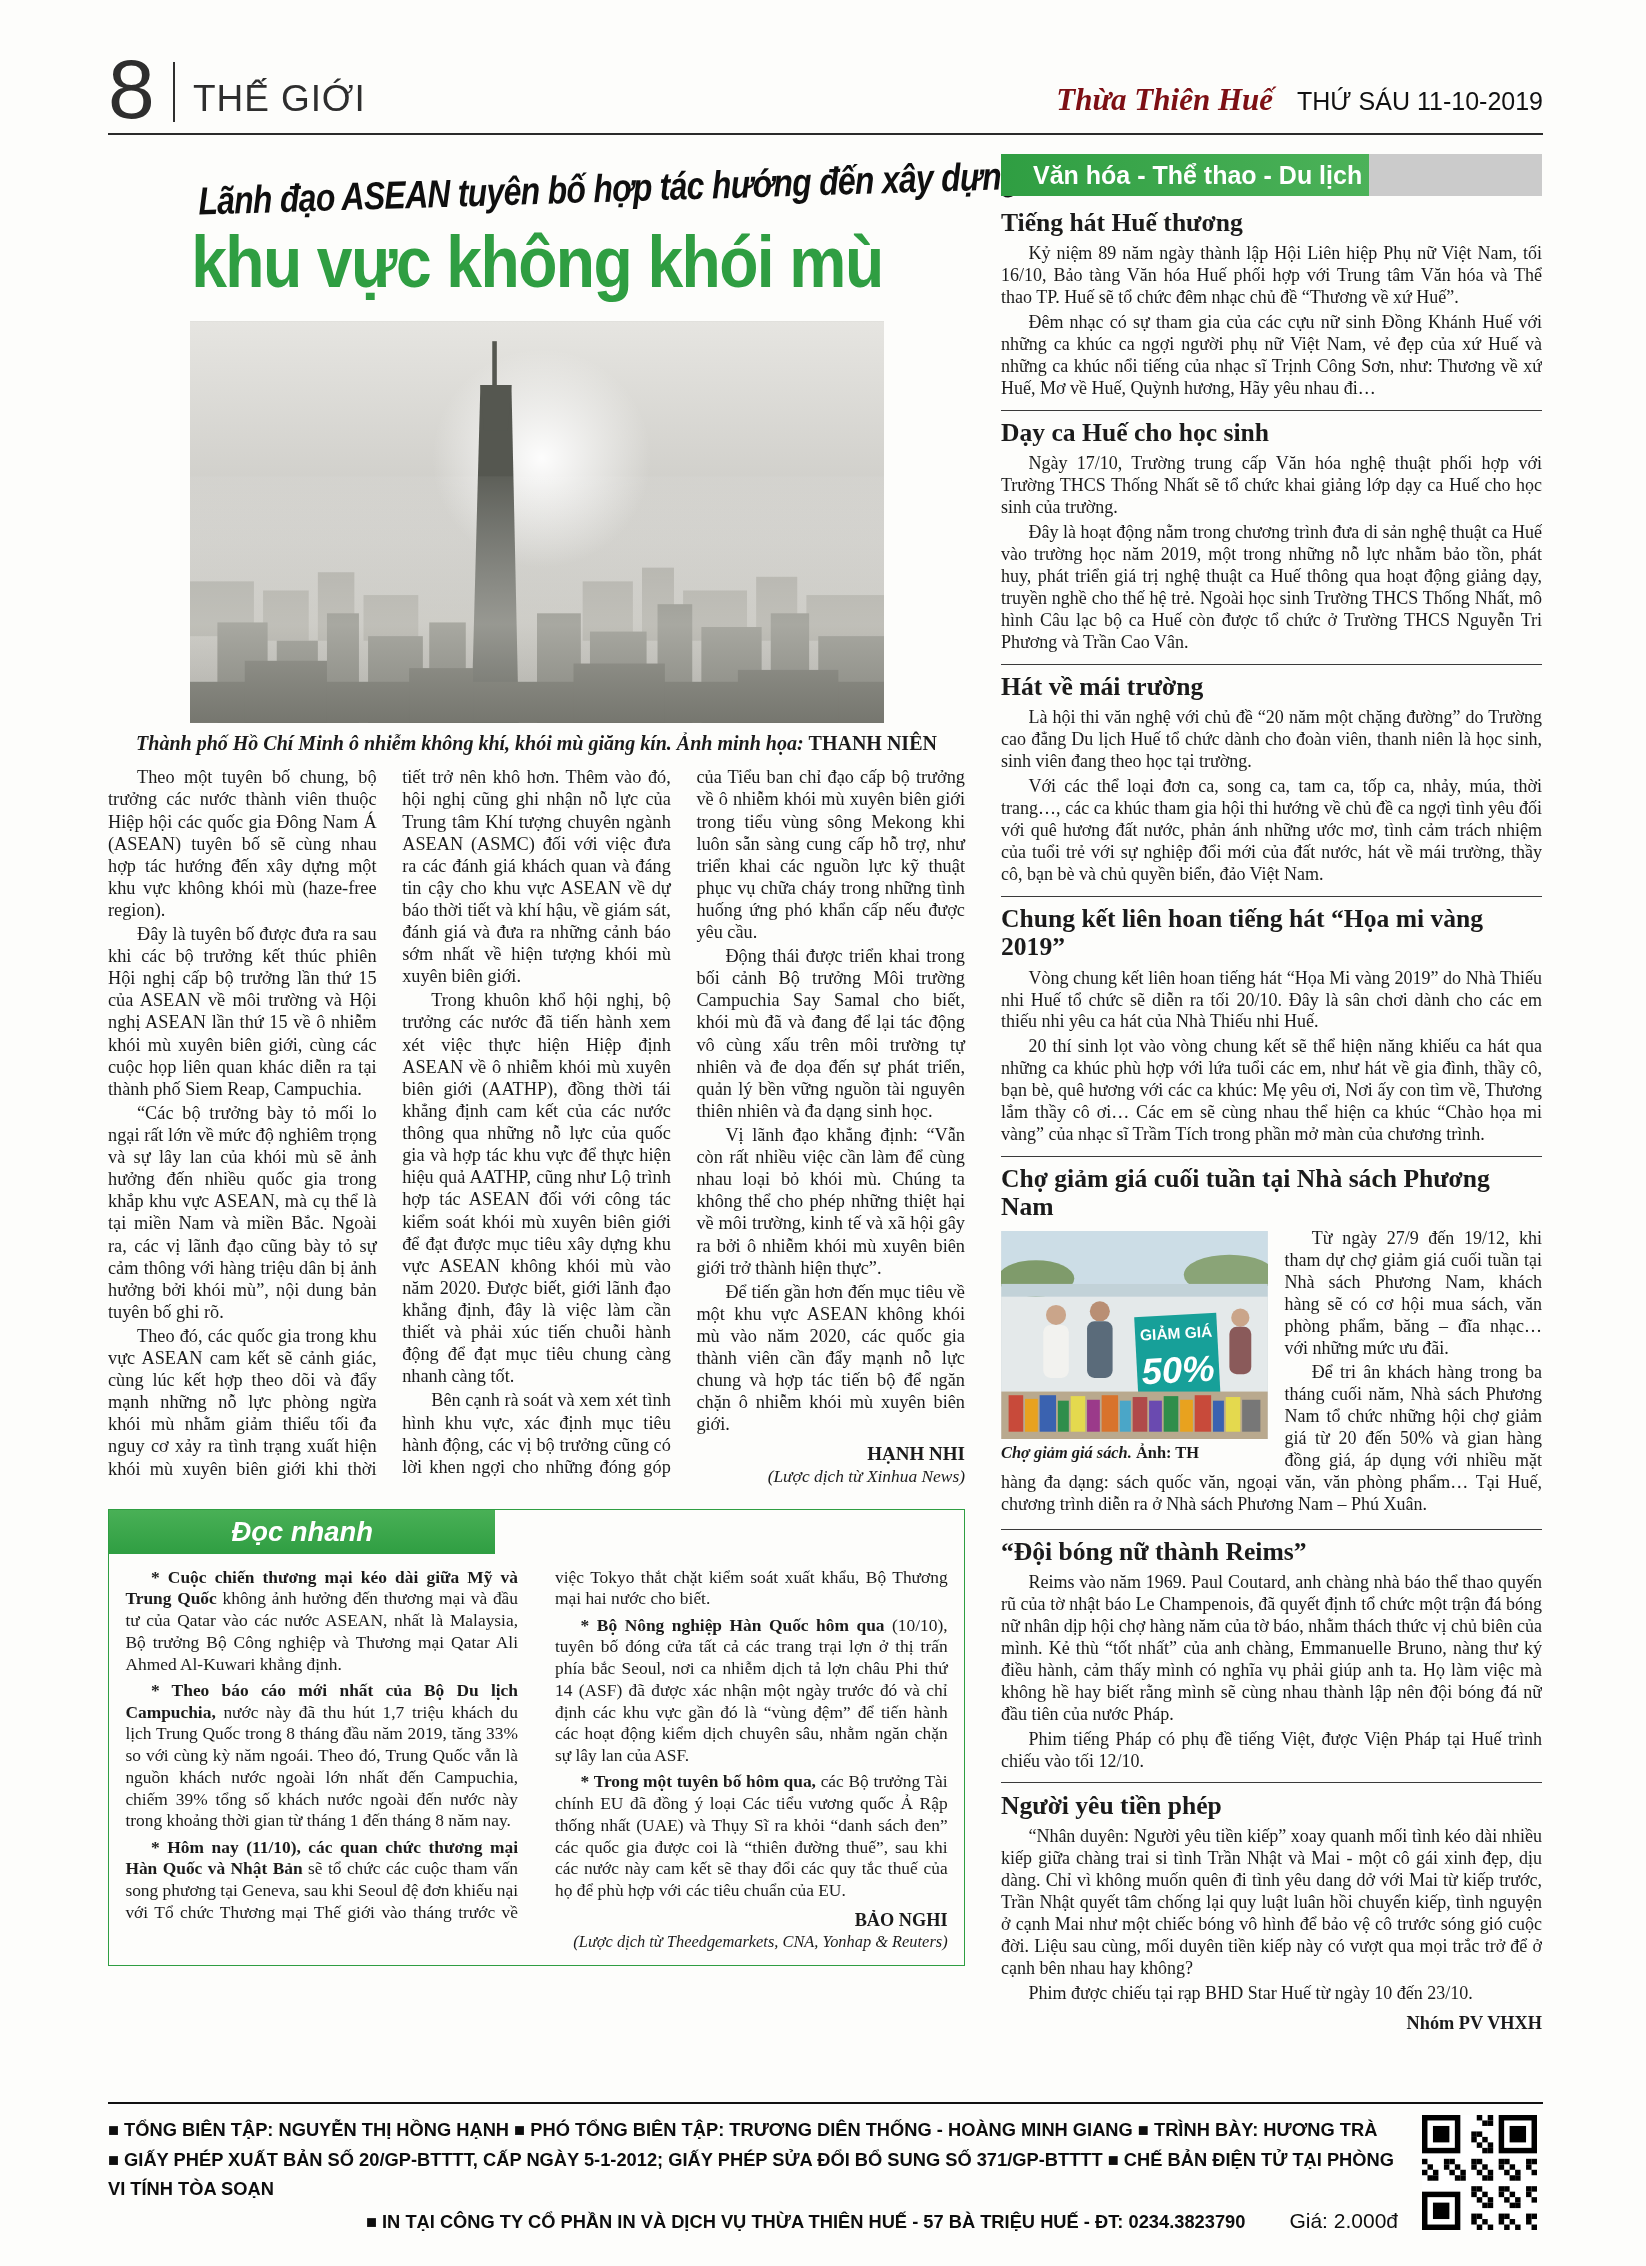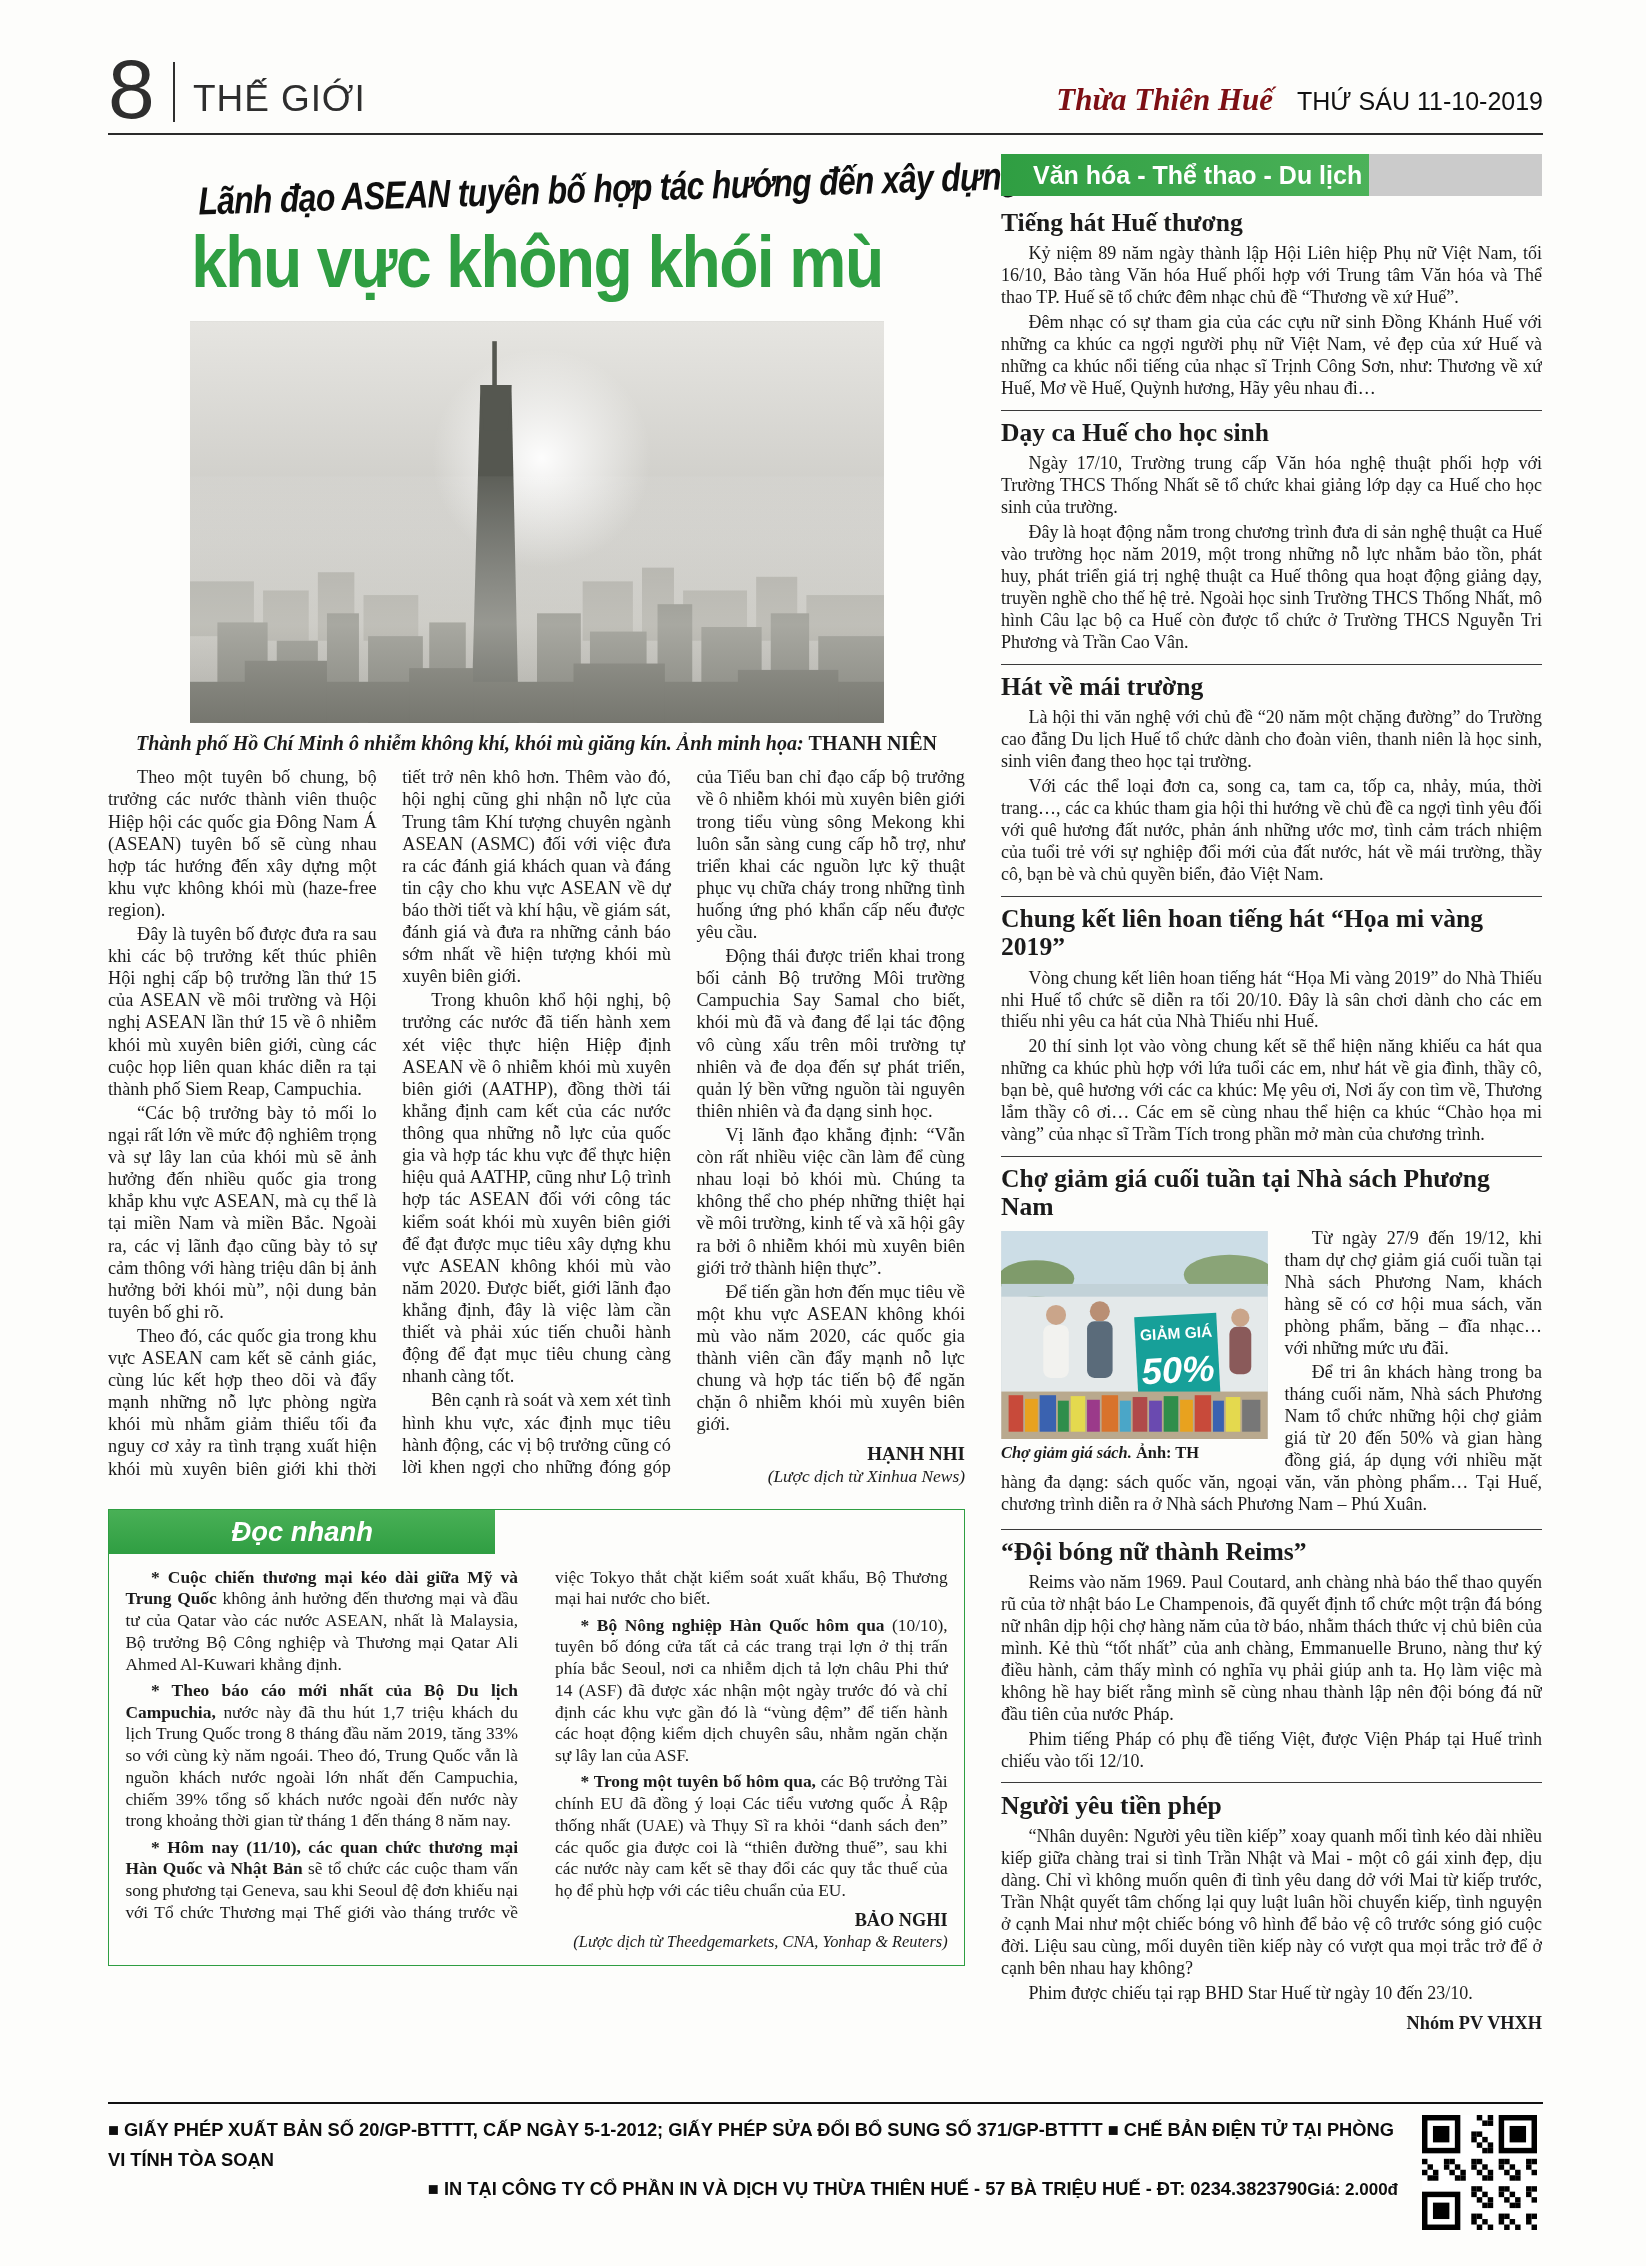--- a/index.html
+++ b/index.html
@@ -86,21 +86,21 @@
   .book-caption b { font-style:normal; font-weight:bold; }
   .culture-byline { text-align:right; font-weight:bold; margin-top:7.3px; font-size:18.3px; }
 
   
   .colophon {
     position:absolute; left:108px; right:104px; top:2102px; z-index:3; background:#fdfdfb;
     border-top:2.7px solid #111; padding-top:11px; display:flex; gap:24px; align-items:flex-start;
   }
   .colophon-text { flex:1; font-family:"Liberation Sans",sans-serif; font-weight:bold; font-size:18.3px; line-height:1.62; color:#0d0d0d; }
   .colophon-line3 { display:flex; justify-content:flex-end; align-items:baseline; }
-  .price { font-weight:bold; font-size:17px; }
+  .price { font-weight:normal; font-size:21px;margin-left:44px; }
   .qr { width:121px; height:121px; }
   .qr svg { display:block; }
 </style>
 </head>
 <body>
 
 <div class="page">
 
   <header class="masthead">
     <div class="mast-left">
@@ -326,20 +326,21 @@
       <div class="cult-body">
           <p class="para">“Nhân duyên: Người yêu tiền kiếp” xoay quanh mối tình kéo dài nhiều kiếp giữa chàng trai si tình Trần Nhật và Mai - một cô gái xinh đẹp, dịu dàng. Chỉ vì không muốn quên đi tình yêu dang dở với Mai từ kiếp trước, Trần Nhật quyết tâm chống lại quy luật luân hồi chuyển kiếp, tình nguyện ở cạnh Mai như một chiếc bóng vô hình để bảo vệ cô trước sóng gió cuộc đời. Liệu sau cùng, mối duyên tiền kiếp này có vượt qua mọi trắc trở để ở cạnh bên nhau hay không?</p>
           <p class="para">Phim được chiếu tại rạp BHD Star Huế từ ngày 10 đến 23/10.</p>
         </div>
       <p class="culture-byline">Nhóm PV VHXH</p>
     </article>
   </aside>
 
   <footer class="colophon">
     <div class="colophon-text">
+      <p>■  TỔNG BIÊN TẬP: NGUYỄN THỊ HỒNG HẠNH   ■  PHÓ TỔNG BIÊN TẬP: TRƯƠNG DIÊN THỐNG - HOÀNG MINH GIANG   ■  TRÌNH BÀY: HƯƠNG TRÀ</p>
       <p>■  GIẤY PHÉP XUẤT BẢN SỐ 20/GP-BTTTT, CẤP NGÀY 5-1-2012; GIẤY PHÉP SỬA ĐỔI BỔ SUNG SỐ 371/GP-BTTTT   ■  CHẾ BẢN ĐIỆN TỬ TẠI PHÒNG VI TÍNH TÒA SOẠN</p>
       <div class="colophon-line3">
         <p>■  IN TẠI CÔNG TY CỔ PHẦN IN VÀ DỊCH VỤ THỪA THIÊN HUẾ - 57 BÀ TRIỆU HUẾ - ĐT: 0234.3823790</p>
         <span class="price">Giá: 2.000đ</span>
       </div>
     </div>
     <div class="qr">
         <svg xmlns="http://www.w3.org/2000/svg" width="115" height="115" viewBox="0 0 126 126">
           <rect width="126" height="126" fill="#fff"></rect>
           <rect x="60" y="0" width="6" height="6" fill="#000"></rect>

